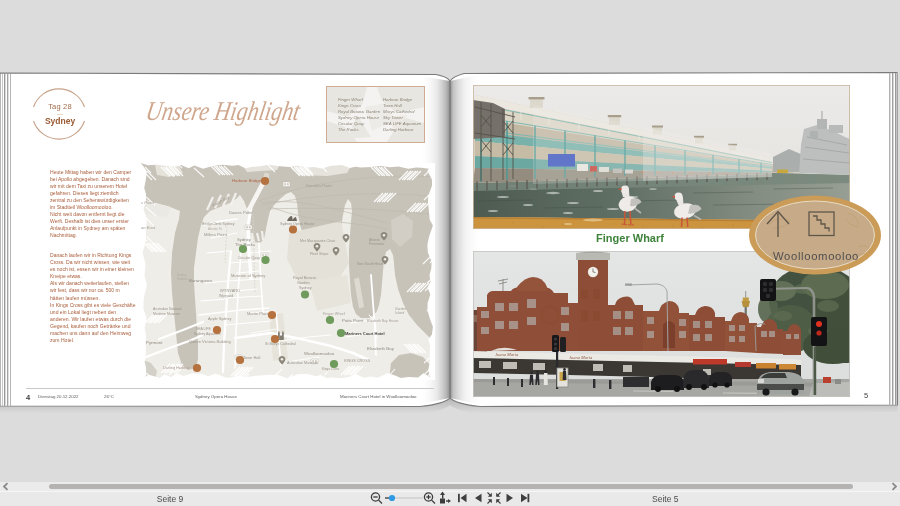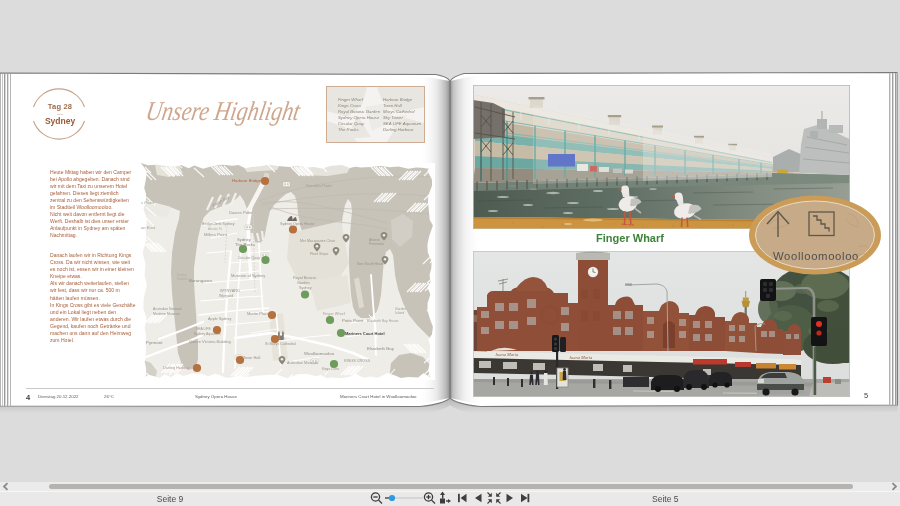--- a/index.html
+++ b/index.html
@@ -115,21 +115,21 @@
     <path d="M141.5,3.8 L141.5,12.2 L148,8 Z"></path>
     <path d="M156,3.8 L156,12.2 L162.5,8 Z"></path>
     <rect x="162.5" y="3.8" width="1.8" height="8.4"></rect>
   </g>
 </svg>
 
 <svg class="abs" style="left:29px;top:85px" width="60" height="60" viewBox="0 0 60 60">
   <path d="M4.5,22 A 27 27 0 0 1 55.5,22" fill="none" stroke="#c7a289" stroke-width="1.1"></path>
   <path d="M55.5,36 A 27 27 0 0 1 4.5,36" fill="none" stroke="#c7a289" stroke-width="1.1"></path>
 </svg>
-<div class="abs" style="left:29px;top:102px;width:62px;text-align:center;font-size:7.5px;font-weight:bold;color:#a06b4a;letter-spacing:0.2px;">Tag 28</div>
+<div class="abs" style="left:29px;top:102px;width:62px;text-align:center;font-size:7.5px;font-weight:normal;color:#a06b4a;letter-spacing:0.2px;">Tag 28</div>
 <div class="abs" style="left:29px;top:111px;width:62px;text-align:center;font-size:5px;color:#c7a289;">~~</div>
 <div class="abs" style="left:29px;top:116px;width:62px;text-align:center;font-size:8.5px;font-weight:bold;color:#9a5a33;">Sydney</div>
 
 <div class="abs" style="left:130px;top:96px;width:180px;text-align:center;font-family:'Liberation Serif',serif;font-style:italic;font-size:27px;color:#cfa68c;transform:skewX(-10deg) scaleX(0.82);transform-origin:50% 50%;white-space:nowrap;">Unsere Highlight</div>
 
 <div class="abs" style="left:326px;top:86px;width:97px;height:55px;border:1px solid rgba(199,156,128,0.85);background:#fbfbfa;overflow:hidden;">
   <svg width="97" height="55" viewBox="0 0 97 55" style="position:absolute;left:0;top:0;opacity:0.55">
     <rect width="97" height="55" fill="#efeeea"></rect>
     <path d="M0,0 L40,0 L35,18 L20,30 L0,24 Z" fill="#d9d5cc"></path>
     <path d="M50,0 L97,0 L97,20 L70,26 L55,14 Z" fill="#d9d5cc"></path>

